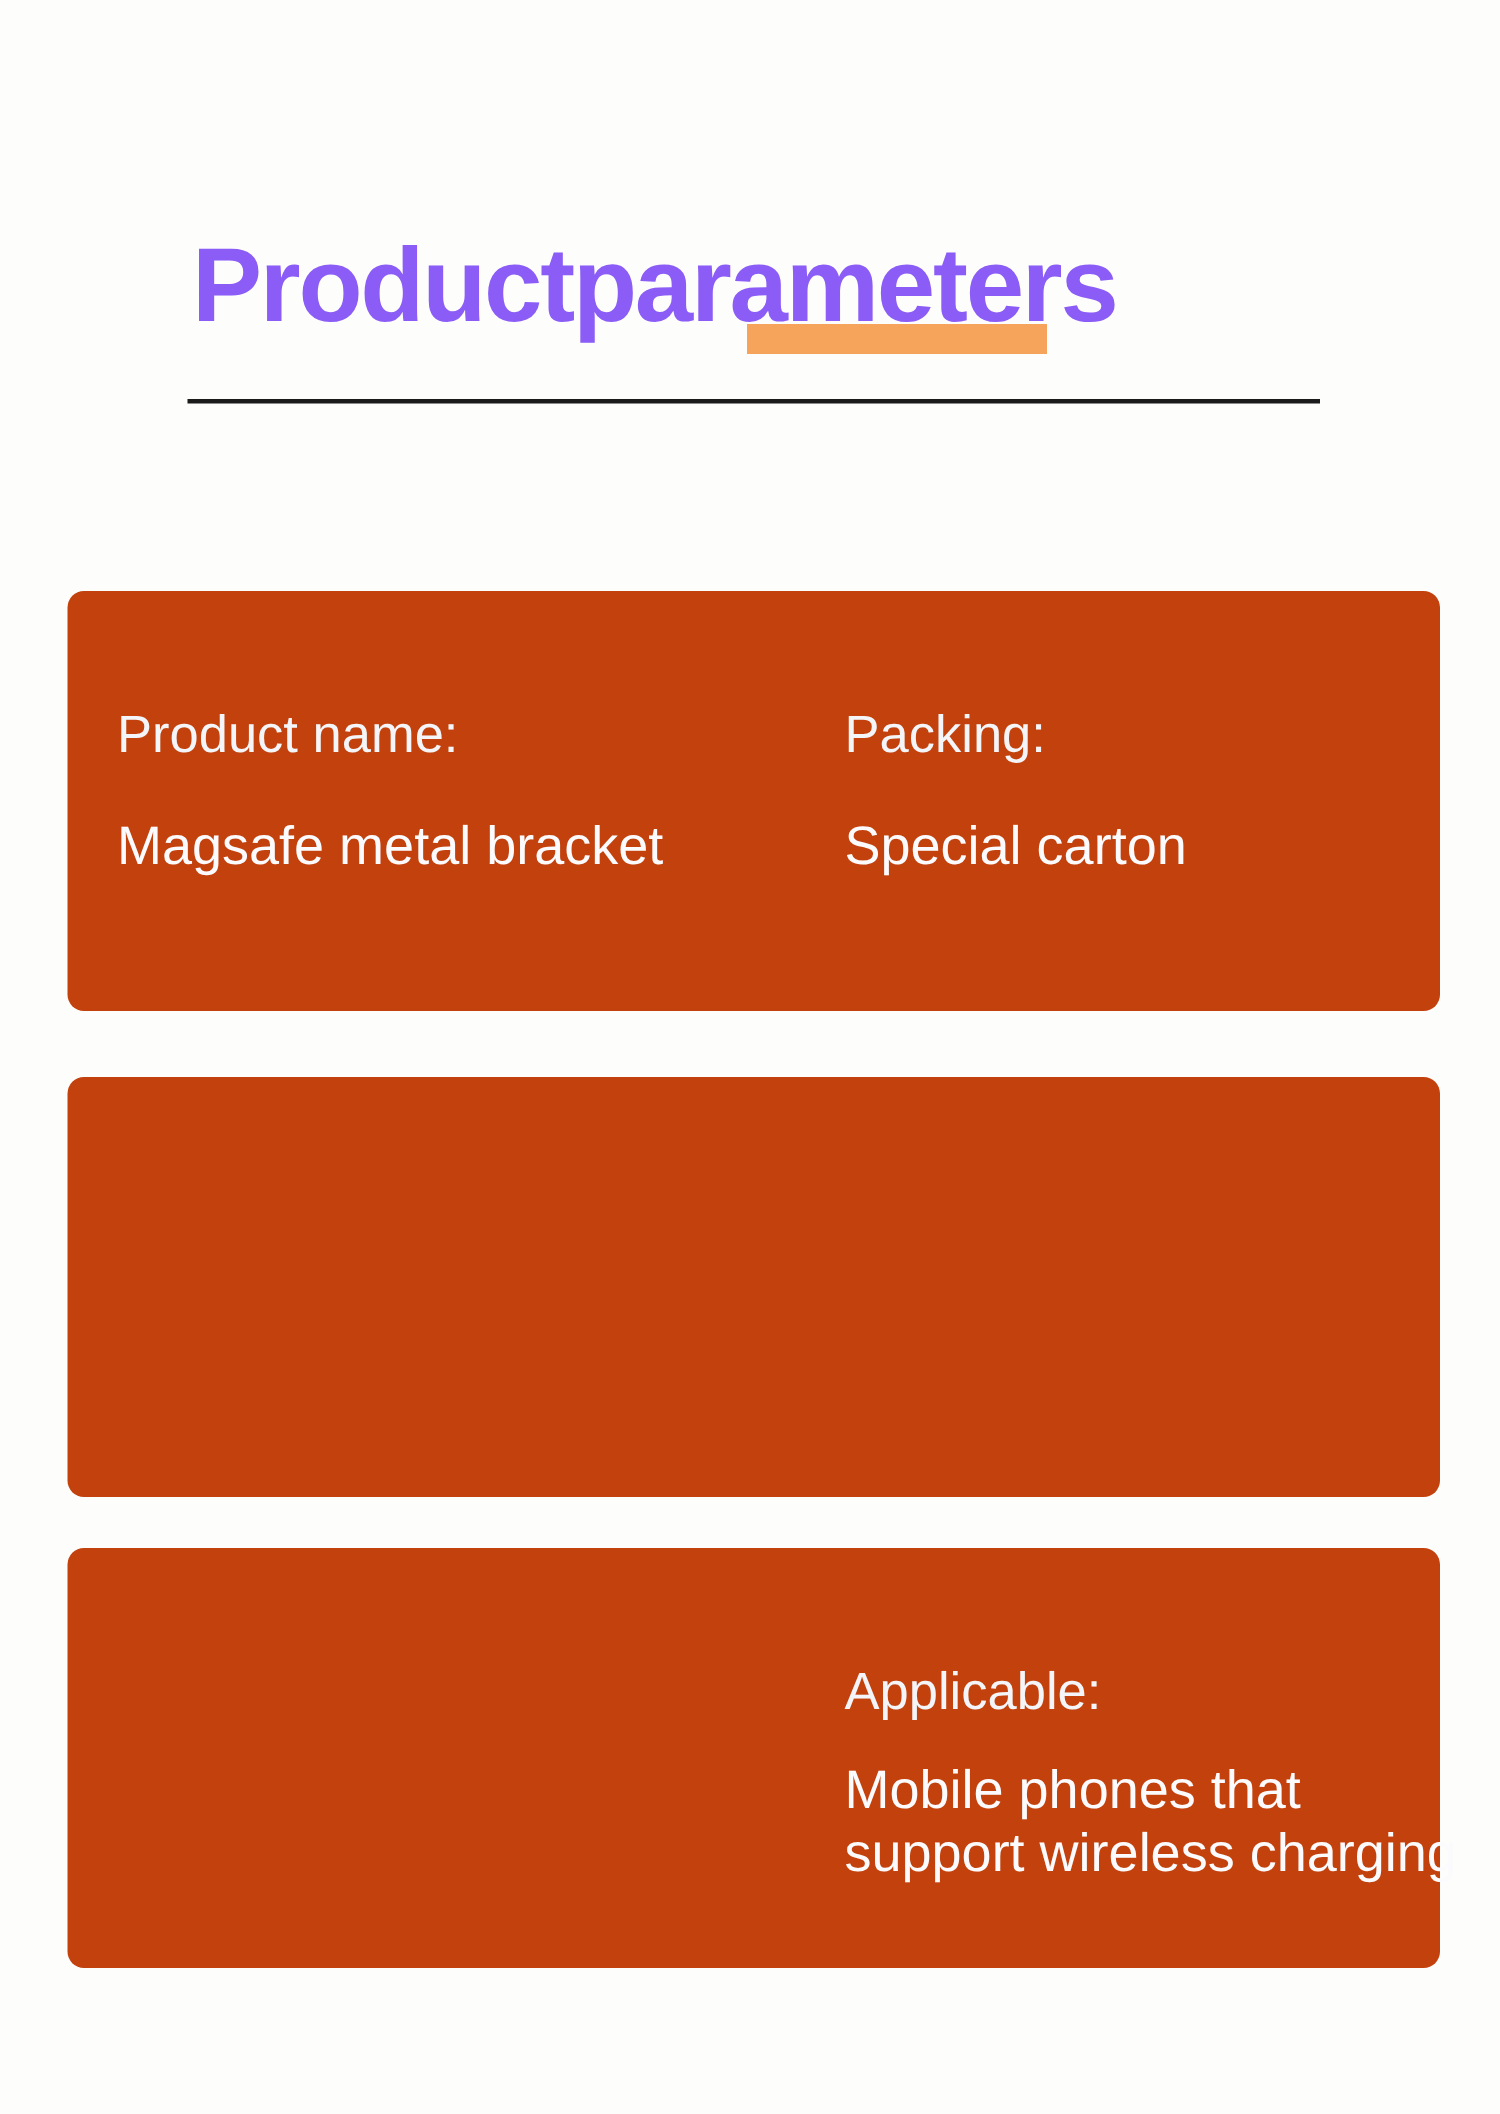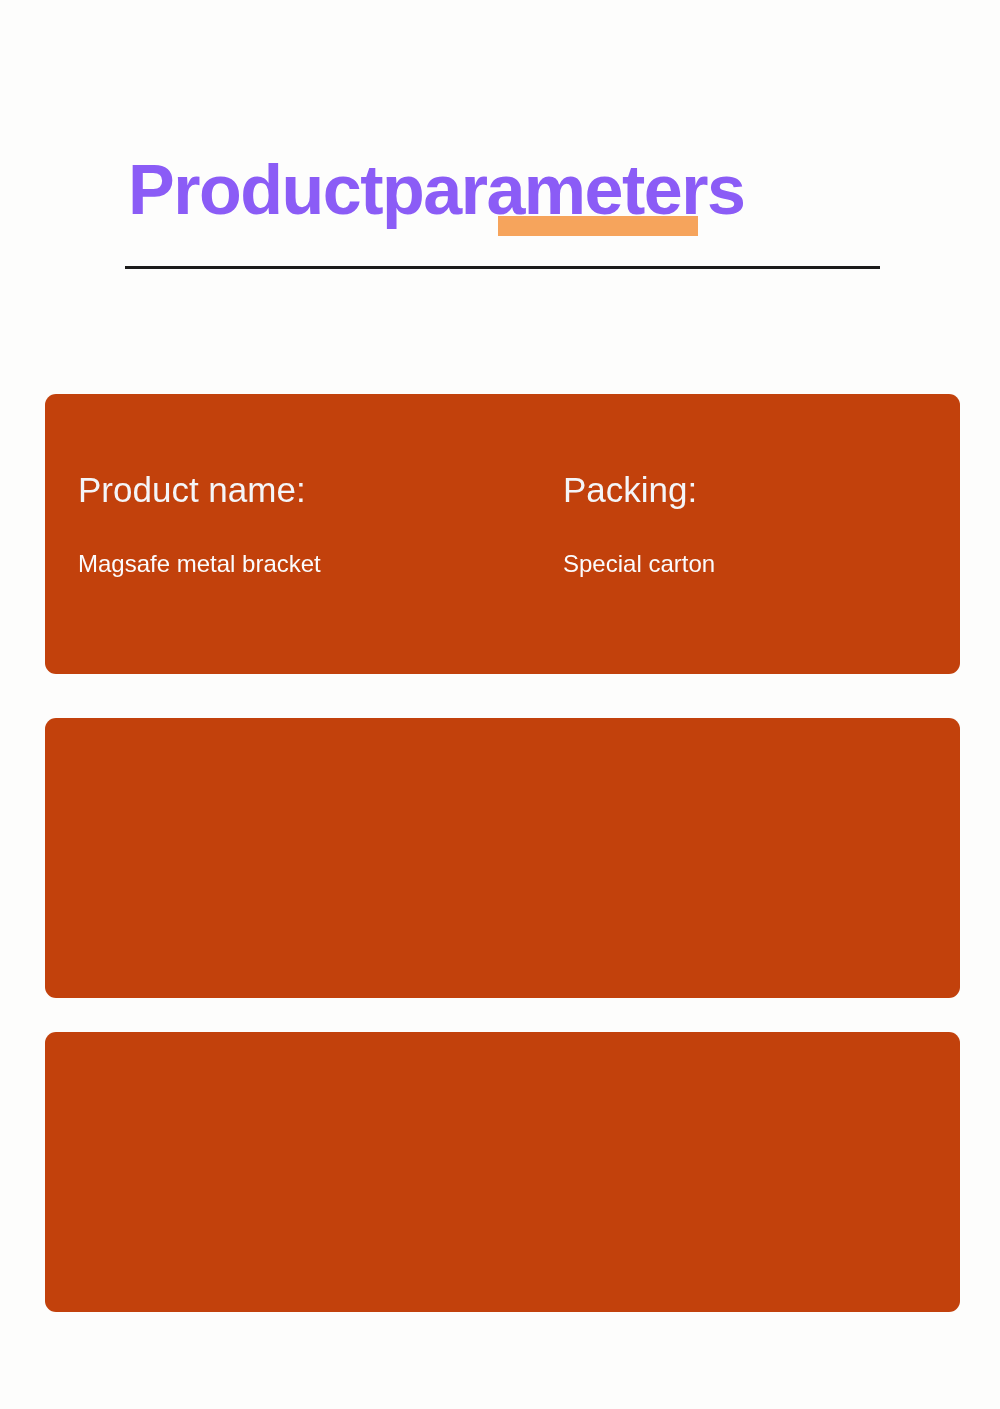--- a/index.html
+++ b/index.html
@@ -95,21 +95,21 @@
     left: 0;
     font-size: 35px;
     line-height: 44px;
     color: #f4f5f8;
     white-space: nowrap;
   }
   .spec-value {
     position: absolute;
     top: 148px;
     left: 0;
-    font-size: 24px;
+    font-size: 36px;
     line-height: 44px;
     color: #fbfbfd;
     white-space: pre-line;
   }
   .spec-value.two-line {
     top: 140px;
     line-height: 42px;
   }
 </style>
 </head>
@@ -138,16 +138,21 @@
       <div class="spec-col col-right">
         <div class="spec-label">Packing:</div>
         <div class="spec-value">Special carton</div>
       </div>
     </div>
 
     <div class="spec-card card-2">
     </div>
 
     <div class="spec-card card-3">
+      <div class="spec-col col-right">
+        <div class="spec-label">Applicable:</div>
+        <div class="spec-value two-line">Mobile phones that
+ support wireless charging</div>
+      </div>
     </div>
 
   </div>
 </div>
 
 </body></html>

